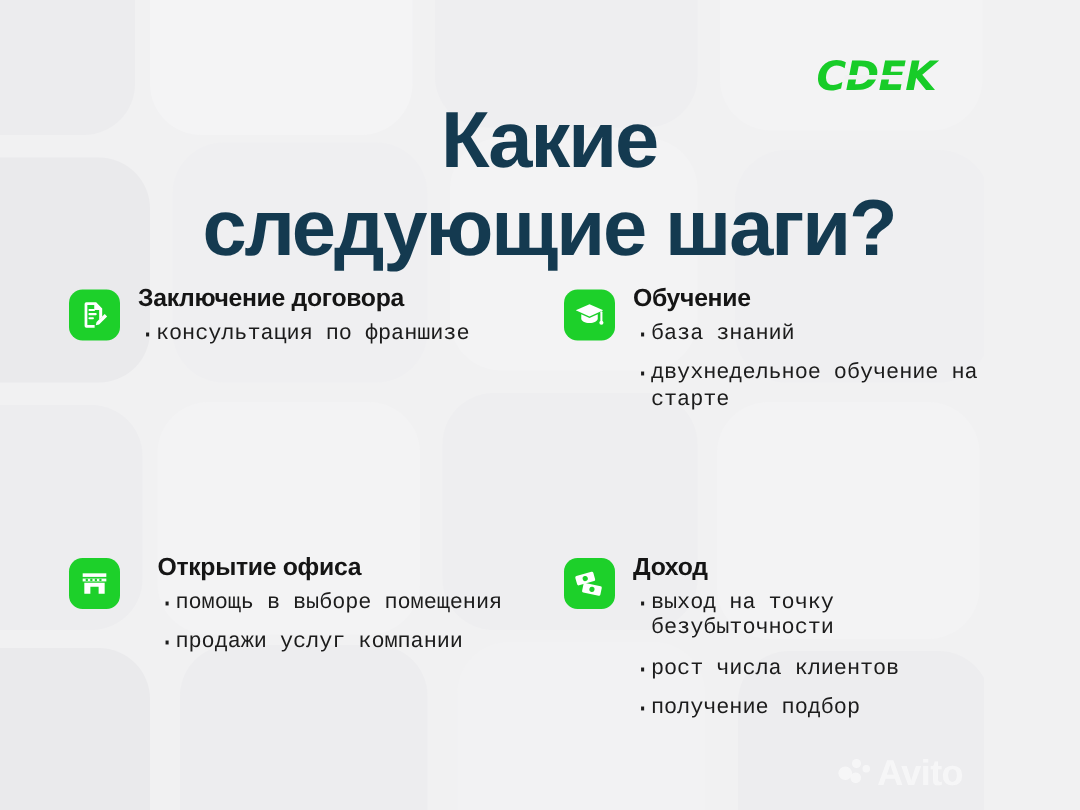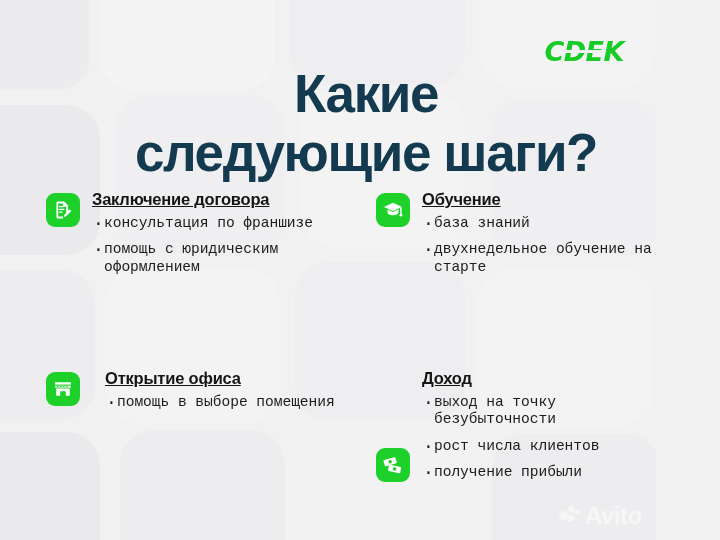--- a/index.html
+++ b/index.html
@@ -115,21 +115,20 @@
     min-width: 0;
   }
 
   .block-title {
     margin: 0 0 6px 0;
     font-size: 16.5px;
     line-height: 1.15;
     font-weight: 700;
     color: #151515;
     letter-spacing: -0.2px;
-    text-decoration: underline;
   }
 
   .bullets {
     list-style: none;
     margin: 0;
     padding: 0;
   }
   .bullets li {
     position: relative;
     padding-left: 12px;
@@ -232,21 +231,20 @@
           <rect fill="#ffffff" x="7.6" y="7.6" width="4.8" height="1.5" rx="0.7"></rect>
           <rect fill="#ffffff" x="7.6" y="10.6" width="6" height="1.5" rx="0.7"></rect>
           <rect fill="#ffffff" x="7.6" y="13.6" width="4" height="1.5" rx="0.7"></rect>
           <path fill="#ffffff" d="M19.4 11.2l1.8 1.8-5.9 5.9-2.4.6.6-2.4z"></path>
         </svg>
       </div>
       <div class="block-body">
         <h2 class="block-title">Заключение договора</h2>
         <ul class="bullets">
           <li>консультация по франшизе</li>
-          <li>помощь с юридическим оформлением</li>
         </ul>
       </div>
     </div>
 
     <div class="block">
       <div class="icon-tile">
         <svg width="22" height="22" viewBox="0 0 24 24" aria-hidden="true">
           <path fill="#ffffff" d="M12 4.2 22 8.6l-10 4.4L2 8.6z"></path>
           <path fill="#ffffff" d="M6 11.4l6 2.7 6-2.7v3.1c0 1.9-2.7 3.3-6 3.3s-6-1.4-6-3.3z"></path>
           <rect fill="#ffffff" x="19.9" y="9.3" width="1.5" height="7.4" rx="0.7"></rect>
@@ -271,43 +269,44 @@
           <rect fill="#1dd02a" x="5.6" y="8.6" width="1.6" height="1.6" rx="0.4"></rect>
           <rect fill="#1dd02a" x="8.9" y="8.6" width="1.6" height="1.6" rx="0.4"></rect>
           <rect fill="#1dd02a" x="12.2" y="8.6" width="1.6" height="1.6" rx="0.4"></rect>
           <rect fill="#1dd02a" x="15.5" y="8.6" width="1.6" height="1.6" rx="0.4"></rect>
         </svg>
       </div>
       <div class="block-body">
         <h2 class="block-title">Открытие офиса</h2>
         <ul class="bullets">
           <li>помощь в выборе помещения</li>
+          <li>продажи услуг компании</li>
         </ul>
       </div>
     </div>
 
-    <div class="block" style="margin-top:4px;align-items:flex-end;">
+    <div class="block" style="margin-top:4px;">
       <div class="icon-tile">
         <svg width="22" height="22" viewBox="0 0 24 24" aria-hidden="true">
           <g transform="rotate(-16 12 12)">
             <rect fill="#ffffff" x="3.2" y="4.2" width="13.6" height="7" rx="1.1"></rect>
             <circle fill="#1dd02a" cx="10" cy="7.7" r="1.9"></circle>
           </g>
           <g transform="rotate(12 12 15)">
             <rect fill="#ffffff" x="7.2" y="12.4" width="13.6" height="7" rx="1.1"></rect>
             <circle fill="#1dd02a" cx="14" cy="15.9" r="1.9"></circle>
           </g>
         </svg>
       </div>
       <div class="block-body">
         <h2 class="block-title">Доход</h2>
         <ul class="bullets">
           <li>выход на точку безубыточности</li>
           <li>рост числа клиентов</li>
-          <li>получение прибыли</li>
+          <li>получение подбор</li>
         </ul>
       </div>
     </div>
 
   </div>
 
   <div class="watermark">
     <span class="wm-dots">
       <i></i>
         <i></i>

